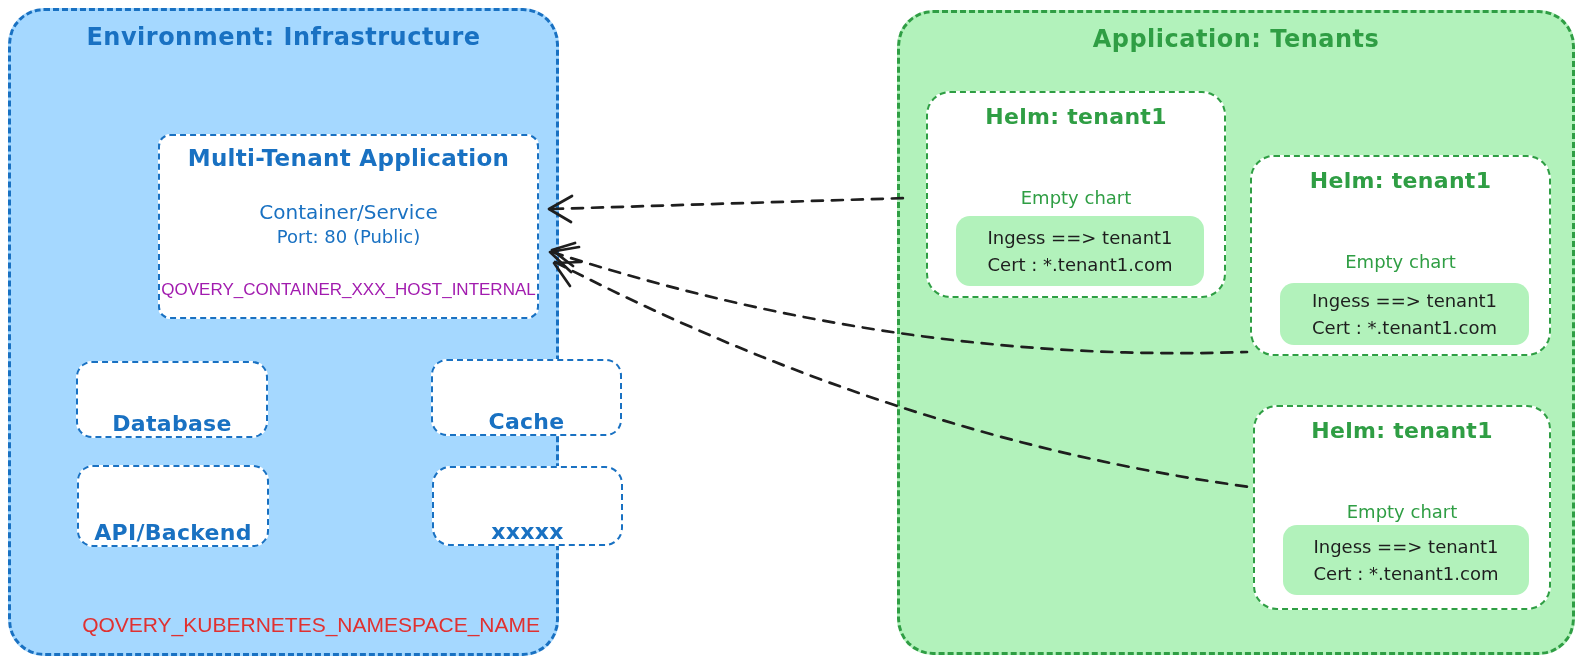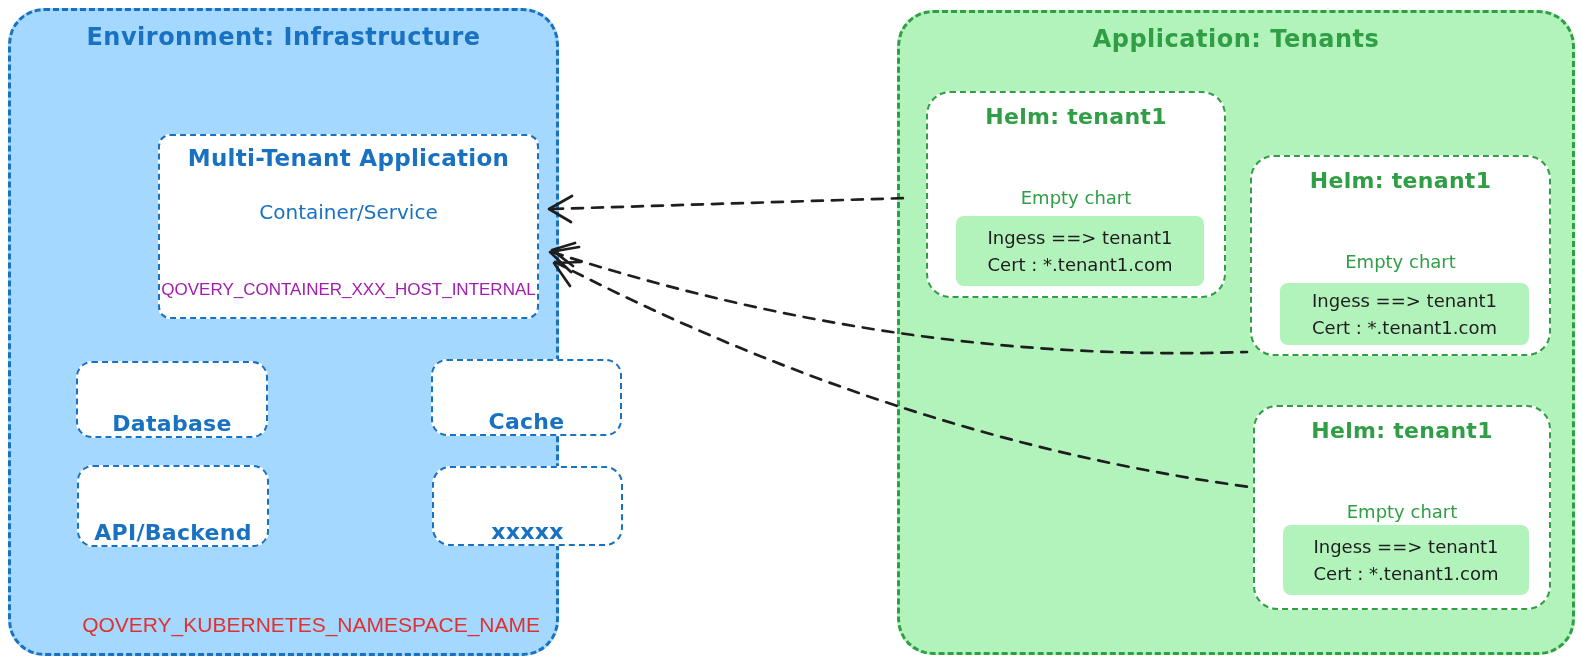--- a/index.html
+++ b/index.html
@@ -107,21 +107,21 @@
     text-align: center; font-size: 22px; font-weight: bold;
     letter-spacing: 0.3px; color: #2f9e44;
   }
   .helm-body {
     position: absolute; left: 0; right: 0; top: 62px;
     text-align: center; font-size: 18px; color: #2f9e44; margin-top: 32px;
   }
   .pill {
     position: absolute; left: 28px; right: 20px;
     background: #b2f2bb;
-    border-radius: 8px;
+    border-radius: 14px;
     display: flex; flex-direction: column;
     align-items: center; justify-content: center;
     color: #1e1e1e;
     font-size: 18px; line-height: 27px;
   }
   .helm.t1 .pill { top: 123px; height: 70px; }
   .helm.t2 .pill { top: 126px; height: 62px; }
   .helm.t3 .pill { top: 118px; height: 70px; }
 
   
@@ -149,20 +149,21 @@
 <body>
 
 <div class="canvas">
 
   <div class="env blue">
     <div class="env-title">Environment: Infrastructure</div>
 
     <div class="node blue-node app-box">
       <div class="app-title">Multi-Tenant Application</div>
       <div class="app-line1">Container/Service</div>
+      <div class="app-line2">Port: 80 (Public)</div>
       <div class="app-envvar">QOVERY_CONTAINER_XXX_HOST_INTERNAL</div>
     </div>
 
     <div class="node blue-node svc database">
       <span>Database</span>
     </div>
     <div class="node blue-node svc cache">
       <span>Cache</span>
     </div>
     <div class="node blue-node svc api-backend">

